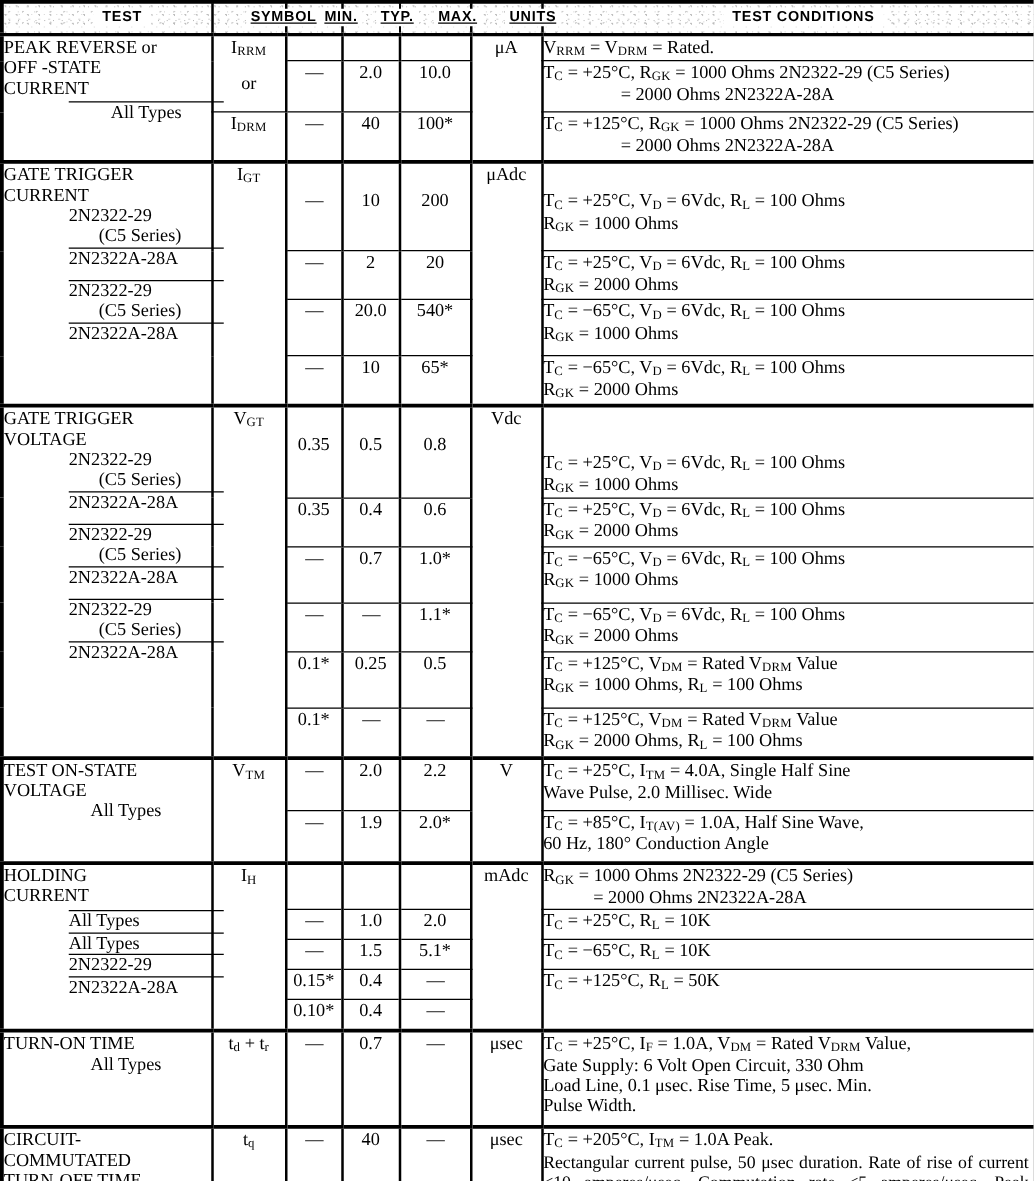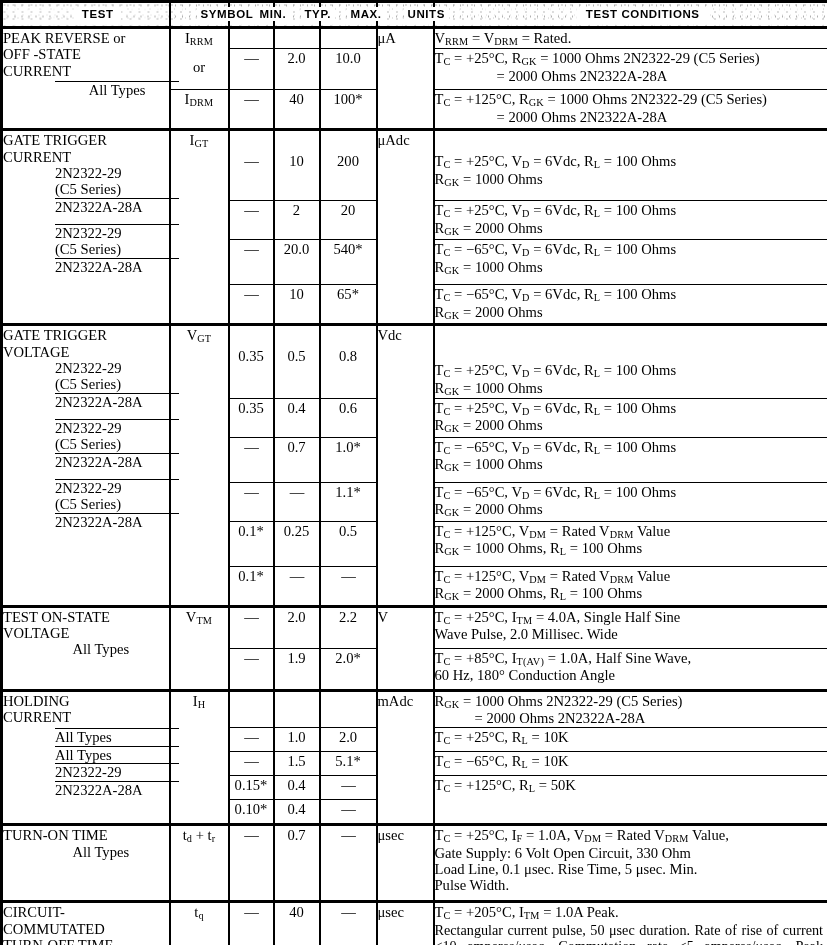--- a/index.html
+++ b/index.html
@@ -52,56 +52,56 @@
     background-size: 9px 7px, 11px 9px, 7px 11px, 13px 8px, 8px 13px, 10px 10px;
   }
   thead th .hdr-txt {
     display: inline-block;
     background: #fff;
     padding: 1px 7px 1px 7px;
     position: relative;
     z-index: 2;
     margin-left: 24px;
   }
-  thead th.narrow .hdr-txt { padding: 1px 4px; }
+  thead th.narrow .hdr-txt { padding: 1px 4px; text-decoration: underline; }
 
   
   table.spec td {
     border-left: 2px solid #000;
     border-right: 2px solid #000;
     vertical-align: top;
     font-size: 14.6px;
     line-height: 1.12;
     padding: 1px 0 1px 0;
   }
   td.c-test   { padding-left: 5px; }
   td.c-sym    { text-align: center; }
   td.c-num    { text-align: center; }
-  td.c-units  { }
+  td.c-units  { text-align: center; }
   td.c-cond   { padding-left: 6px; padding-right: 3px; }
 
   
   tr.sect-top > td { border-top: 3px solid #000; }
 
   .sci { font-size: 0.70em; vertical-align: -0.18em; letter-spacing: 0.2px; }
   .dash { letter-spacing: -1px; }
 
   
   .tn-main { display:block; }
   .tn-sub {
     display: block;
     margin-left: 52px;
     border-top: 1.4px solid #000;
     padding-top: 0px;
     width: 124px;
   }
   .tn-sub.norule { border-top: none; }
   .tn-sub2 {
     display: block;
-    margin-left: 52px;
+    margin-left: 76px;
     width: 124px;
   }
   .tn-center {
     display: block;
     text-align: center;
     margin-left: 30px;
   }
   .tn-gap { display:block; height: 9px; }
 
   

